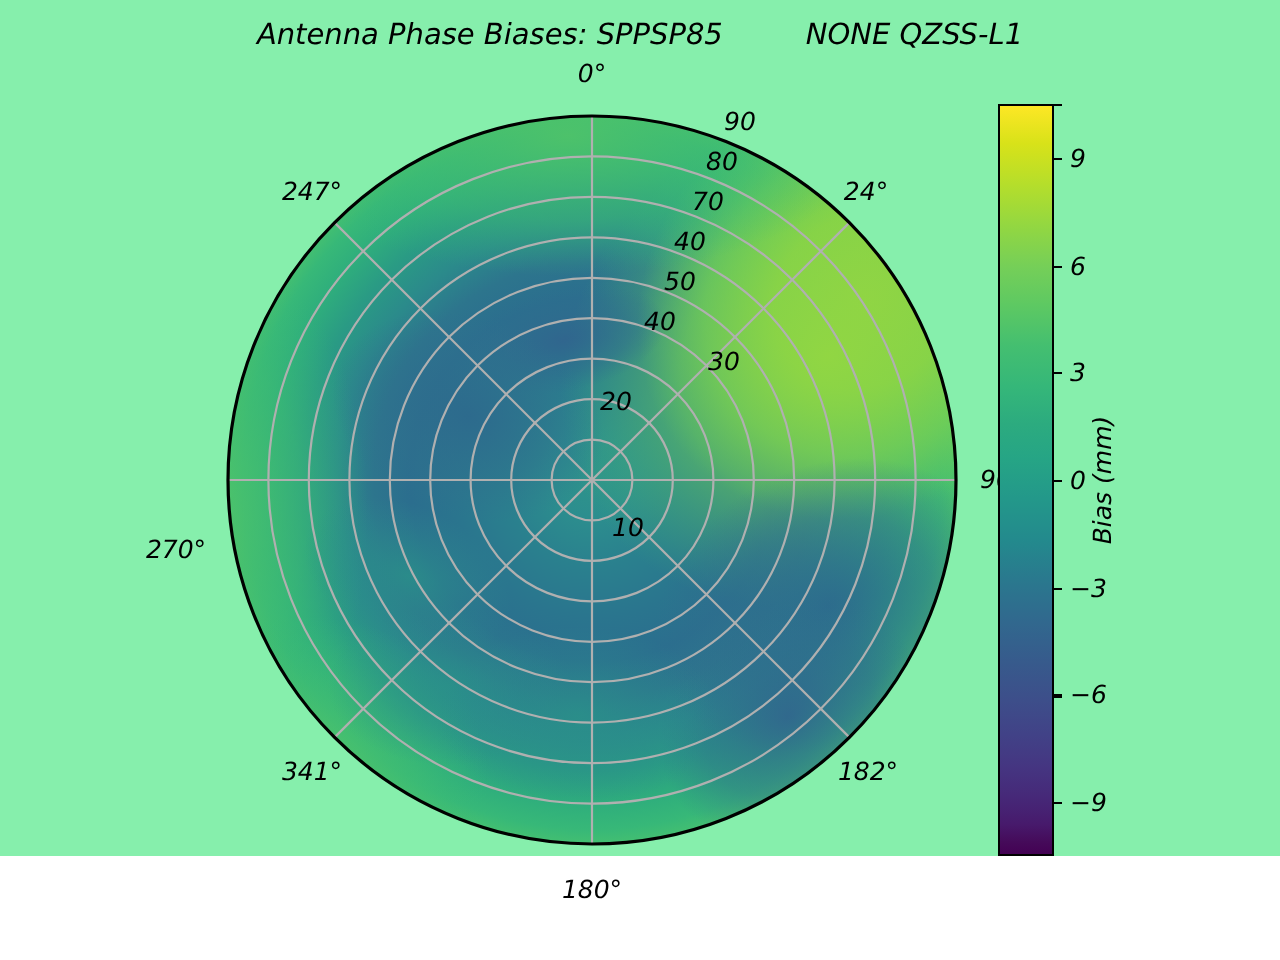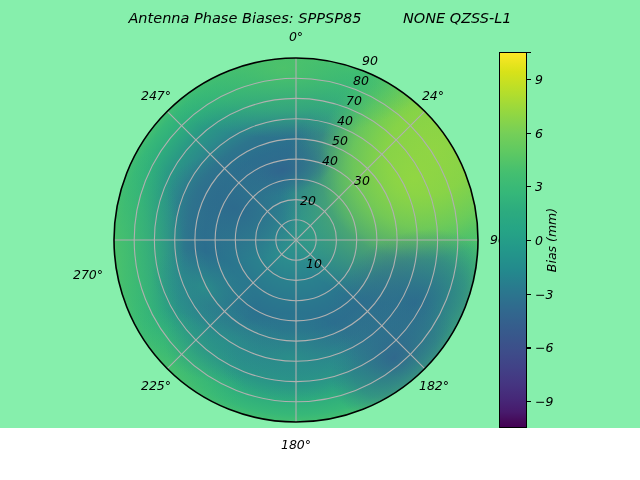--- a/index.html
+++ b/index.html
@@ -213,21 +213,21 @@
     <div class="rlabel" style="left:231px; top:63px;">40</div>
     <div class="rlabel" style="left:240px; top:43px;">70</div>
     <div class="rlabel" style="left:247px; top:23px;">80</div>
     <div class="rlabel" style="left:256px; top:3px;">90</div>
 
     <div class="thetalabel" style="left:182px; top:-21px;">0°</div>
     <div class="thetalabel" style="left:319px; top:38px;">24°</div>
     <div class="thetalabel" style="left:384px; top:182px;">90</div>
     <div class="thetalabel" style="left:320px; top:328px;">182°</div>
     <div class="thetalabel" style="left:182px; top:387px;">180°</div>
-    <div class="thetalabel" style="left:42px;  top:328px;">225°</div>
+    <div class="thetalabel" style="left:42px;  top:328px;">341°</div>
     <div class="thetalabel" style="left:-26px; top:182px;margin-top:35px;">270°</div>
     <div class="thetalabel" style="left:42px;  top:38px;">247°</div>
   </div>
 
   <div id="colorbar-axes">
     <div id="colorbar-gradient" style="background: linear-gradient(to bottom,
             #fde725 0%,
             #d8e219 5%,
             #b5de2b 10.5%,
             #93d741 16%,

